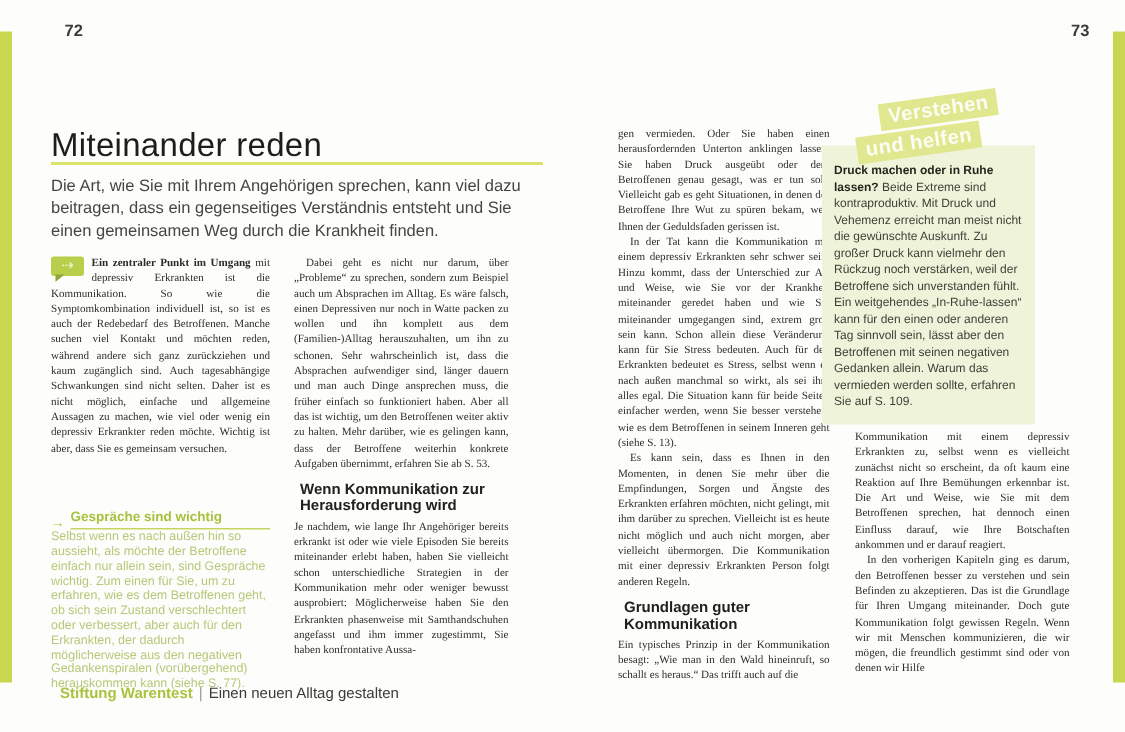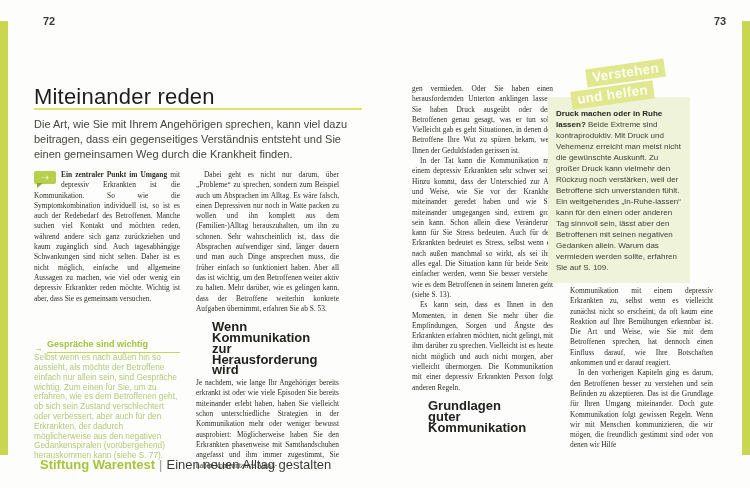--- a/index.html
+++ b/index.html
@@ -21,22 +21,22 @@
 
   .col { position:absolute; font-family:"Liberation Serif", serif; font-size:7.4px; line-height:10.3px;
          color:#2d2d28; text-align:justify; hyphens:auto; -webkit-hyphens:auto; }
   .col p { margin:0; }
   .col p.ind { text-indent:8px; }
   #col1 { left:34px;  top:170px; width:146px; }
   #col2 { left:196px; top:170px; width:143px; }
   #col3 { left:412px; top:84px;  width:141px; }
   #col4 { left:570px; top:286px; width:143px; }
 
-  .body-head { font-family:"Liberation Sans", sans-serif; font-weight:bold; font-size:13px;
-               line-height:10.8px; color:#21211e; text-align:left; margin:8px 16px 2px; hyphens:manual; }
+  .body-head { font-family:"Liberation Sans", sans-serif; font-weight:bold; font-size:10px;
+               line-height:10.8px; color:#21211e; text-align:left; margin:8px 4px 2px; hyphens:manual; }
 
   .bubble { position:relative; float:left; width:22px; height:13px; margin:1px 5px 5px 0;
             background:#b7cf4b; border-radius:2px; text-align:center; }
   .bubble::after { content:""; position:absolute; left:3px; bottom:-4px; width:0; height:0;
                    border-top:5px solid #8fa936; border-right:6px solid transparent; }
   .bubble-arrow { color:#edf3cd; font-size:10px; line-height:13px; font-family:"DejaVu Sans", sans-serif; }
   .lead { font-weight:bold;margin-top:17px; }
 
   .tip { font-family:"Liberation Sans", sans-serif; text-align:left; margin-top:9px; hyphens:manual; }
   .tip-head { display:flex; align-items:flex-end; font-weight:bold; font-size:9px; color:#a5c33e; }
@@ -46,21 +46,21 @@
 
   .badge { position:absolute; z-index:2; font-weight:bold; font-size:13.5px; color:#fcfdf4;
            background:#e0e78f; padding:1px 6px 2px; transform:rotate(-8deg); letter-spacing:.3px; }
   #badge1 { left:586px; top:64px; }
   #badge2 { left:571px; top:86px; }
 
   .infobox { position:absolute; left:548px; top:97px; width:142px; z-index:1;
              background:#eff3d9; padding:11px 8px 10px; font-size:8px; line-height:11px; color:#3f3f38; }
   .infobox .box-lead { font-weight:bold; color:#26261f; }
 
-  .footer { position:absolute; left:40px; top:457px; font-size:13px; color:#39392f; }
+  .footer { position:absolute; left:40px; top:457px; font-size:10px; color:#39392f; }
   .footer .brand { color:#a8c43e; font-weight:bold; }
   .footer .sep { color:#9a9a94; margin:0 4px; }
   .footer .booktitle { color:#3a3a36; }
 </style>
 </head>
 <body>
 
 <div class="spread">
 
   <div class="edge-bar left"></div>
@@ -90,20 +90,21 @@
     <p class="ind">Dabei geht es nicht nur darum, über „Probleme“ zu sprechen, sondern zum Beispiel auch um Absprachen im Alltag. Es wäre falsch, einen Depressiven nur noch in Watte packen zu wollen und ihn komplett aus dem (Familien-)Alltag herauszuhalten, um ihn zu schonen. Sehr wahrscheinlich ist, dass die Absprachen aufwendiger sind, länger dauern und man auch Dinge ansprechen muss, die früher einfach so funktioniert haben. Aber all das ist wichtig, um den Betroffenen weiter aktiv zu halten. Mehr darüber, wie es gelingen kann, dass der Betroffene weiterhin konkrete Aufgaben übernimmt, erfahren Sie ab S. 53.</p>
     <h3 class="body-head">Wenn Kommunikation zur Herausforderung wird</h3>
     <p>Je nachdem, wie lange Ihr Angehöriger bereits erkrankt ist oder wie viele Episoden Sie bereits miteinander erlebt haben, haben Sie vielleicht schon unterschiedliche Strategien in der Kommunikation mehr oder weniger bewusst ausprobiert: Möglicherweise haben Sie den Erkrankten phasenweise mit Samthandschuhen angefasst und ihm immer zugestimmt, Sie haben konfrontative Aussa-</p>
   </div>
 
   <div class="col" id="col3">
     <p>gen vermieden. Oder Sie haben einen herausfordernden Unterton anklingen lassen. Sie haben Druck ausgeübt oder dem Betroffenen genau gesagt, was er tun soll. Vielleicht gab es geht Situationen, in denen der Betroffene Ihre Wut zu spüren bekam, weil Ihnen der Geduldsfaden gerissen ist.</p>
     <p class="ind">In der Tat kann die Kommunikation mit einem depressiv Erkrankten sehr schwer sein. Hinzu kommt, dass der Unterschied zur Art und Weise, wie Sie vor der Krankheit miteinander geredet haben und wie Sie miteinander umgegangen sind, extrem groß sein kann. Schon allein diese Veränderung kann für Sie Stress bedeuten. Auch für den Erkrankten bedeutet es Stress, selbst wenn es nach außen manchmal so wirkt, als sei ihm alles egal. Die Situation kann für beide Seiten einfacher werden, wenn Sie besser verstehen, wie es dem Betroffenen in seinem Inneren geht (siehe S. 13).</p>
     <p class="ind">Es kann sein, dass es Ihnen in den Momenten, in denen Sie mehr über die Empfindungen, Sorgen und Ängste des Erkrankten erfahren möchten, nicht gelingt, mit ihm darüber zu sprechen. Vielleicht ist es heute nicht möglich und auch nicht morgen, aber vielleicht übermorgen. Die Kommunikation mit einer depressiv Erkrankten Person folgt anderen Regeln.</p>
     <h3 class="body-head">Grundlagen guter Kommunikation</h3>
+    <p>Ein typisches Prinzip in der Kommunikation besagt: „Wie man in den Wald hineinruft, so schallt es heraus.“ Das trifft auch auf die</p>
   </div>
 
   <div class="badge" id="badge1">Verstehen</div>
   <div class="badge" id="badge2">und helfen</div>
 
   <div class="infobox">
     <span class="box-lead">Druck machen oder in Ruhe lassen?</span><span> Beide Extreme sind kontraproduktiv. Mit Druck und Vehemenz erreicht man meist nicht die gewünschte Auskunft. Zu großer Druck kann vielmehr den Rückzug noch verstärken, weil der Betroffene sich unverstanden fühlt. Ein weitgehendes „In-Ruhe-lassen“ kann für den einen oder anderen Tag sinnvoll sein, lässt aber den Betroffenen mit seinen negativen Gedanken allein. Warum das vermieden werden sollte, erfahren Sie auf S. 109.</span>
   </div>
 
   <div class="col" id="col4">

